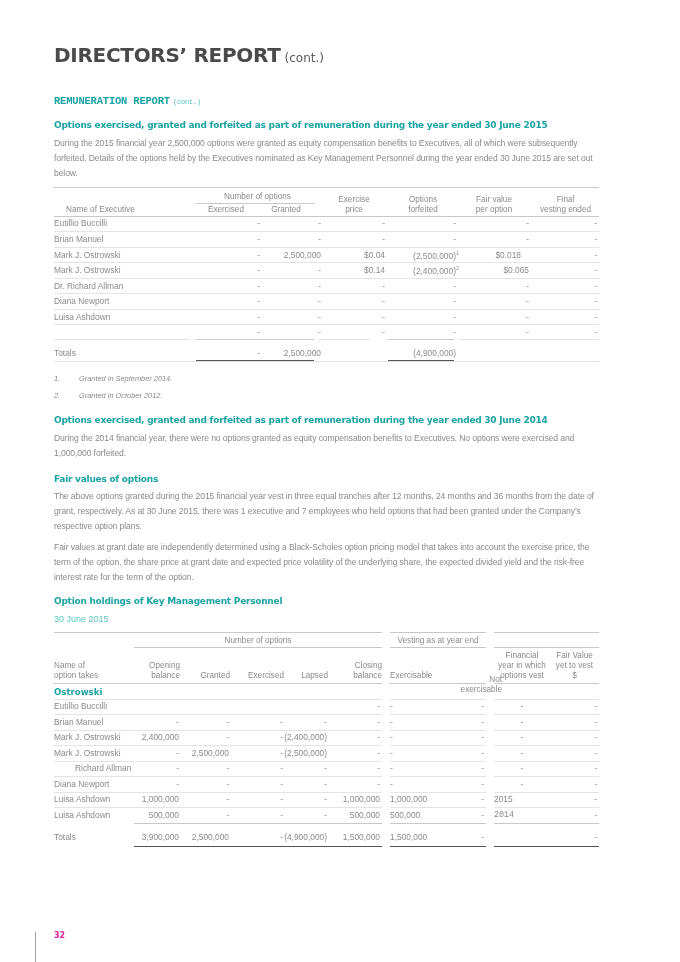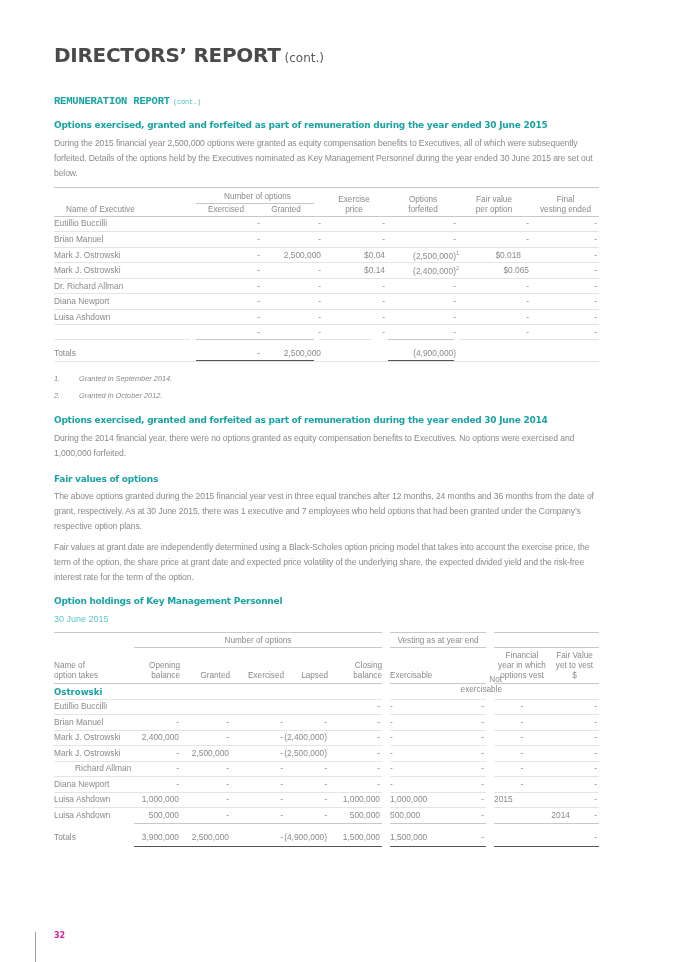--- a/index.html
+++ b/index.html
@@ -351,21 +351,21 @@
 
   <div class="row" style="top:108.5px; border-bottom:none;">
     <span class="cell" style="left:0;">Luisa Ashdown</span>
     <span class="cell r" style="right:420px;">500,000</span>
     <span class="cell r" style="right:370px;">-</span>
     <span class="cell r" style="right:316px;">-</span>
     <span class="cell r" style="right:272px;">-</span>
     <span class="cell r" style="right:219px;">500,000</span>
     <span class="cell" style="left:336px;">500,000</span>
     <span class="cell r" style="right:115px;">-</span>
-    <span class="cell" style="left:460px; width:56px; text-align:right;">2014</span>
+    <span class="cell" style="left:440px; width:56px; text-align:left;font-family:Liberation Mono, monospace;">2014</span>
     <span class="cell r" style="right:2px;">-</span>
   </div>
   <div class="line" style="left:80px; top:124px; width:248px;"></div>
     <div class="line" style="left:336px; top:124px; width:96px;"></div>
     <div class="line" style="left:440px; top:124px; width:105px;"></div>
 
   <div class="row" style="top:131px; border-bottom:none;">
     <span class="cell" style="left:0;">Totals</span>
     <span class="cell r" style="right:420px;">3,900,000</span>
     <span class="cell r" style="right:370px;">2,500,000</span>

